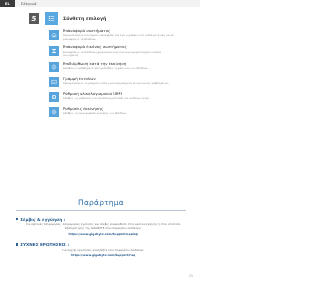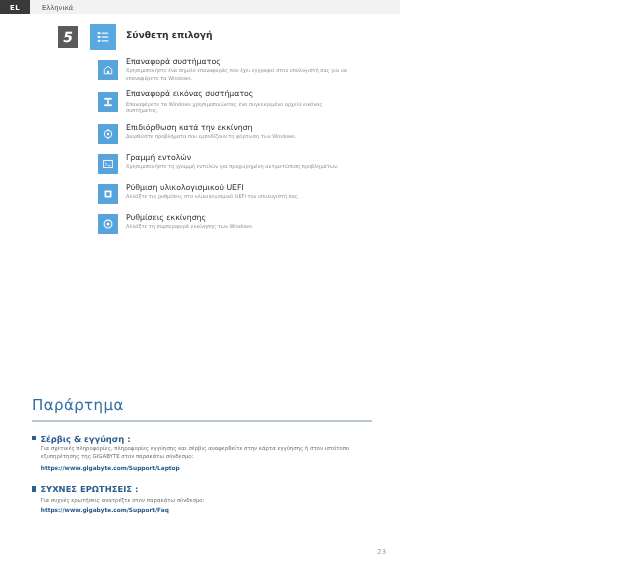--- a/index.html
+++ b/index.html
@@ -108,20 +108,21 @@
     color: #8d8d8d;
     line-height: 1.35;
     margin-top: .8px;
   }
 
   
   .appendix {
     position: absolute;
     left: 16px; top: 198px;
     width: 170px;
+    text-align: center;
   }
   .appendix-title {
     font-size: 7.5px;
     color: #2f6ea5;
     letter-spacing: .2px;
   }
   .appendix-rule {
     margin-top: 2.5px;
     border-bottom: .6px solid #b9c7d4;
     width: 100%;

